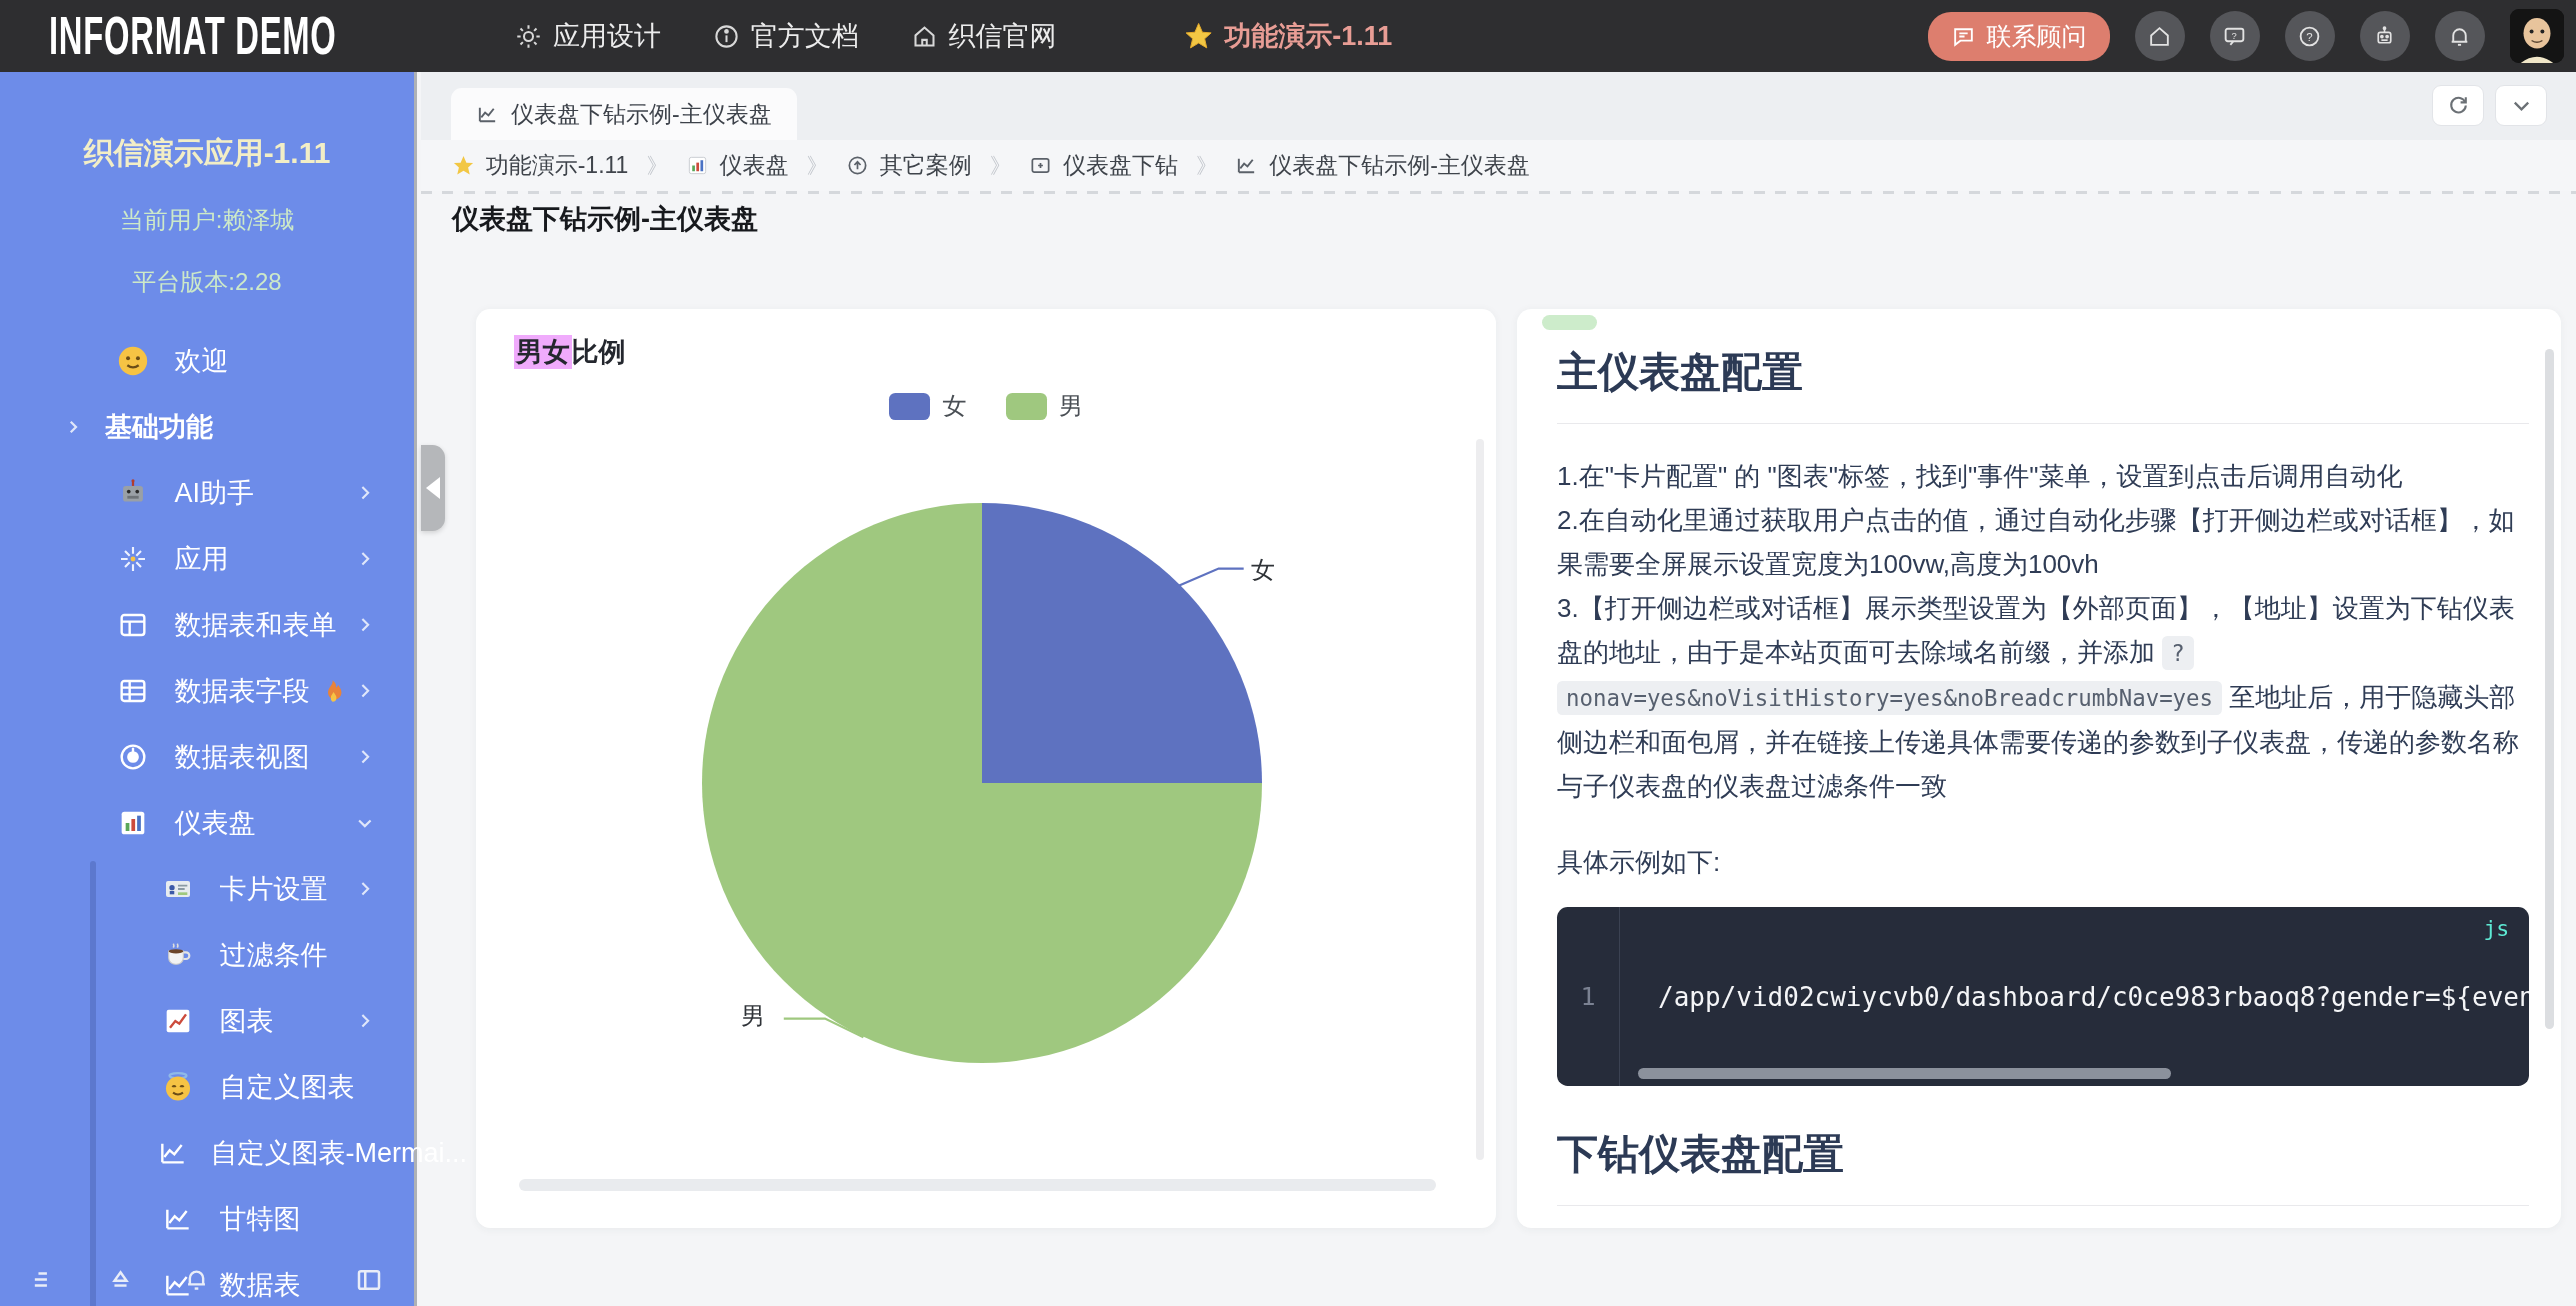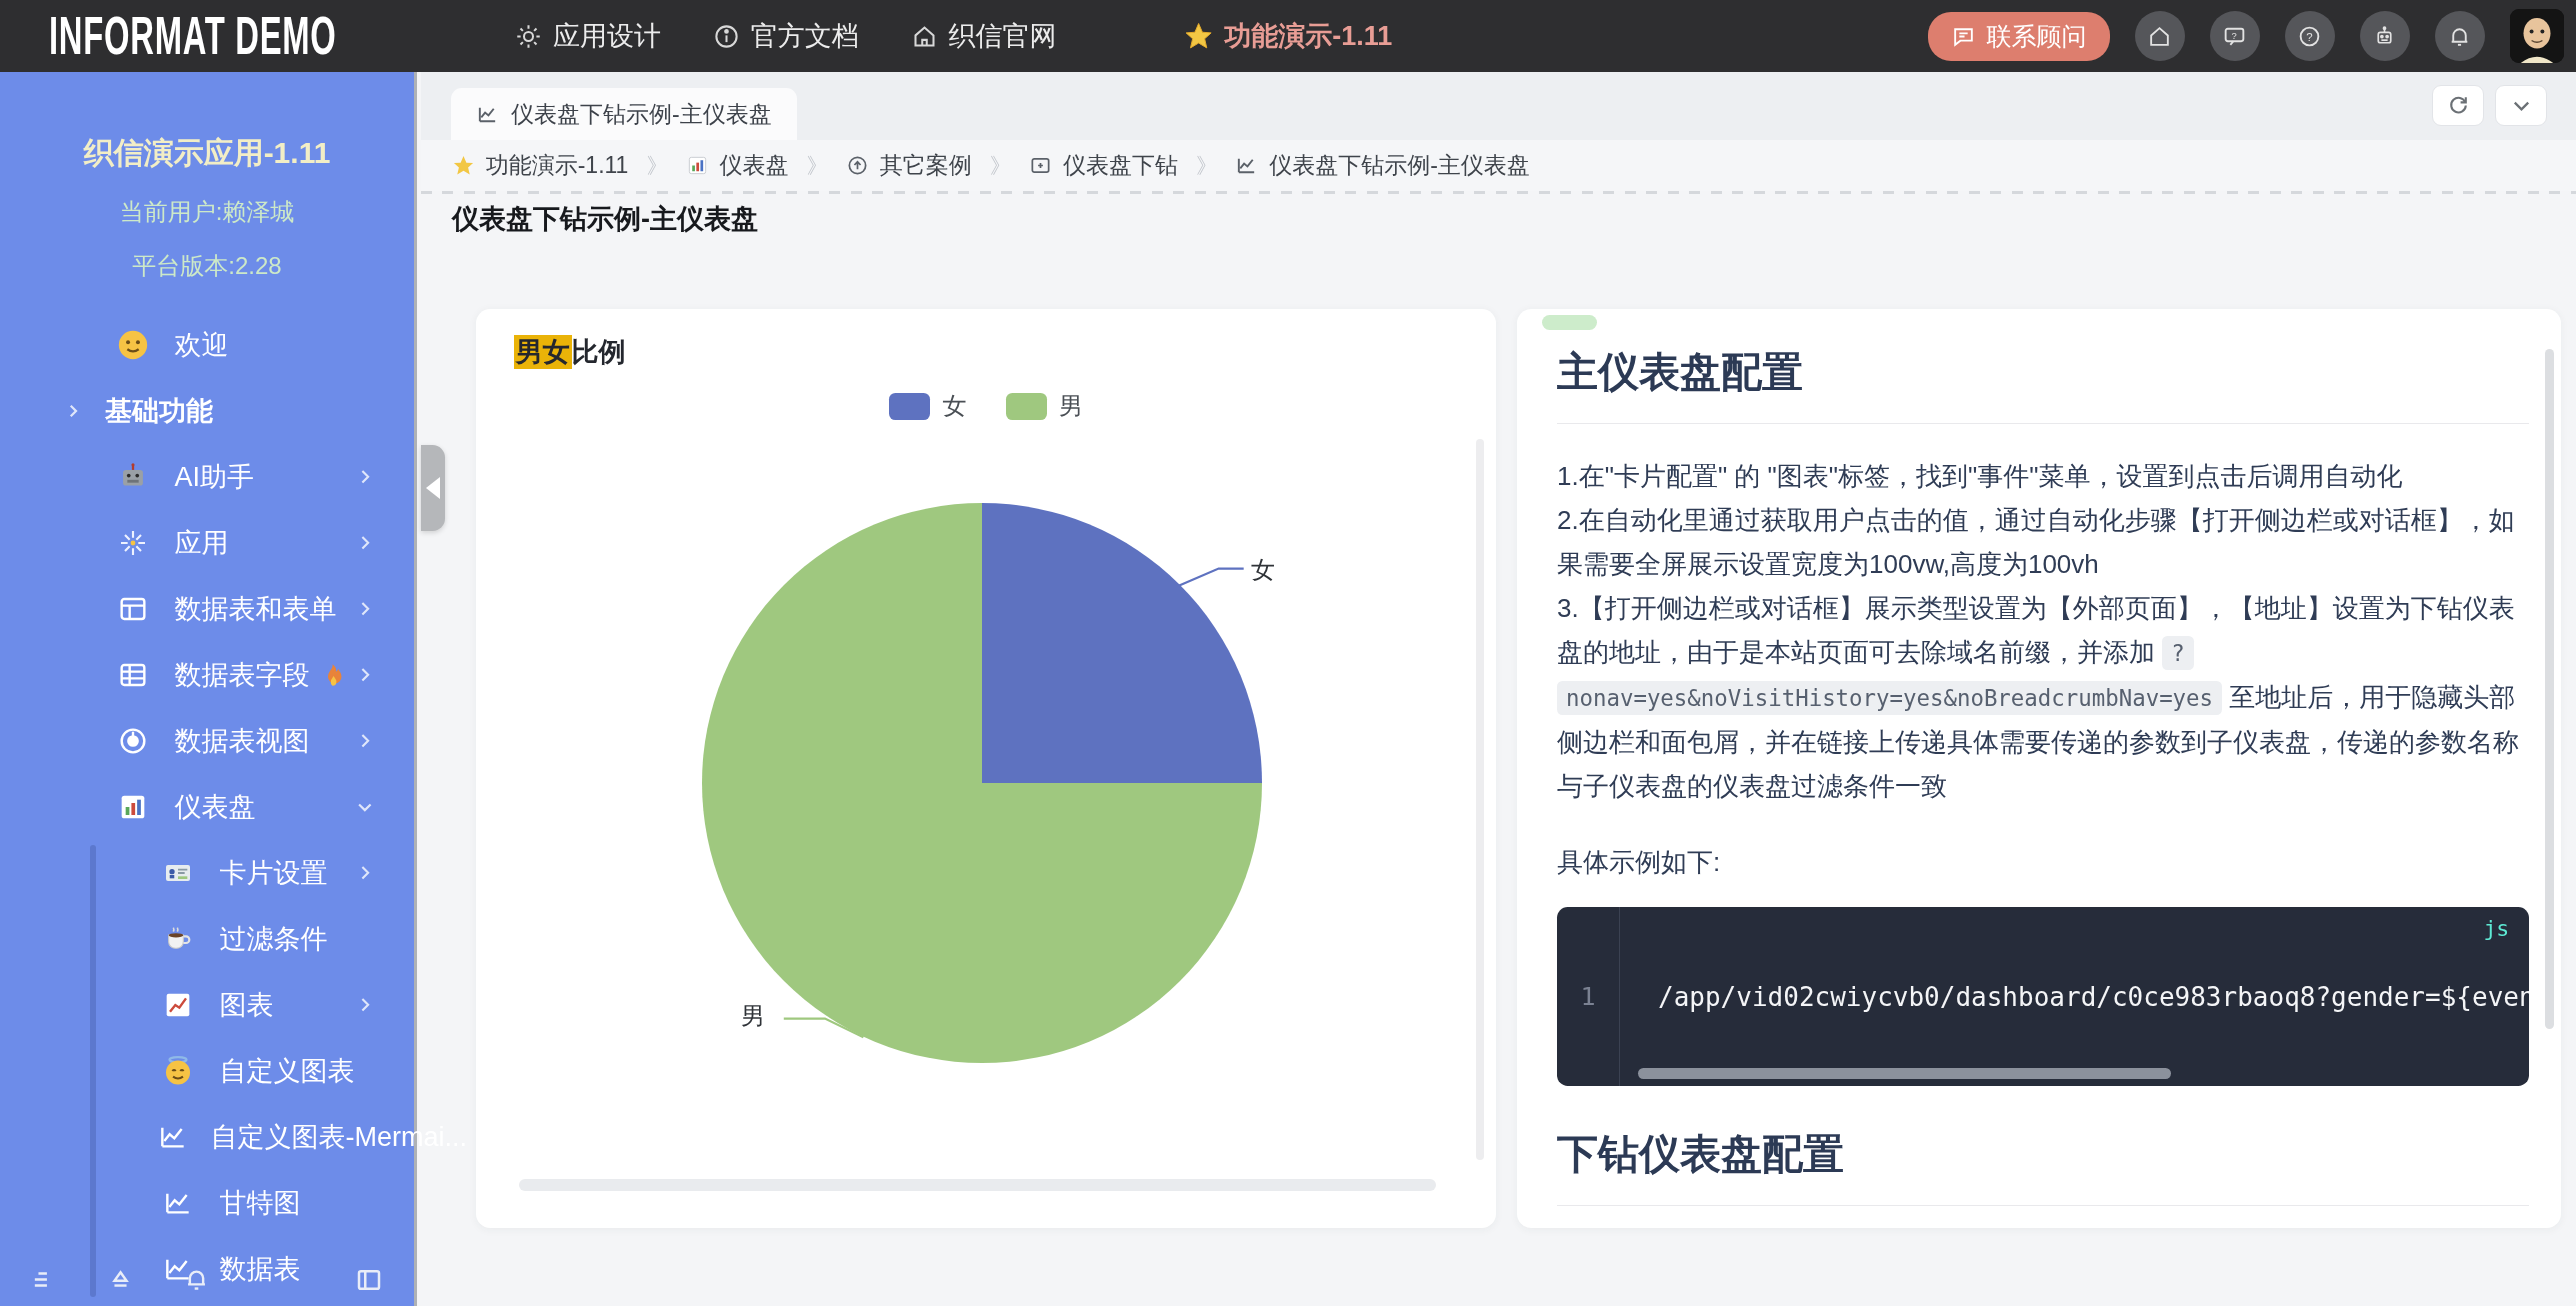--- a/index.html
+++ b/index.html
@@ -20,21 +20,21 @@
   .contact-btn { display:flex; align-items:center; gap:10.7px; background:#dd7e6e; color:#fff;
                  font-size:25px; padding:8px 23px; border-radius:23px; cursor:pointer; }
   .circle-btn { width:50px; height:50px; border-radius:50%; background:#55565a; display:flex;
                 align-items:center; justify-content:center; cursor:pointer; }
   .avatar { width:54px; height:54px; border-radius:9px; background:#141414; overflow:hidden; cursor:pointer; }
 
   
   .sidebar { position:absolute; top:72px; left:0; bottom:0; width:417px; background:#6d8ce9;
              border-right:3.6px solid #aeb1b5; z-index:20; }
   .side-title { margin-top:61px; text-align:center; color:#f2eec6; font-size:30px; font-weight:700; }
-  .side-user, .side-ver { text-align:center; color:#cde9c8; font-size:24px; margin-top:22px; }
+  .side-user, .side-ver { text-align:center; color:#cde9c8; font-size:24px; margin-top:30px; }
   .menu { margin-top:30px; }
   .menu-item { height:66px; display:flex; align-items:center; padding-left:112px; padding-right:39px; cursor:pointer; }
   .menu-item .mi-icon { width:41px; display:flex; justify-content:center; }
   .menu-item .mi-label { margin-left:21.5px; color:#ffffff; font-size:27px; white-space:nowrap; }
   .menu-item .mi-suffix { margin-left:9px; font-size:25px; }
   .menu-item .mi-chev { margin-left:auto; display:flex; }
   .group-item { height:66px; display:flex; align-items:center; padding-left:64px; cursor:pointer; }
   .group-item .g-chev { display:flex; }
   .group-item .g-label { margin-left:23px; color:#ffffff; font-size:27px; font-weight:700; }
   .submenu { position:relative; }
@@ -64,21 +64,21 @@
   .bc-sep { color:#c2c6cc; font-size:21.5px; }
   .dashes { height:2.7px; background:repeating-linear-gradient(90deg,#d5d8dc 0 10.7px,transparent 10.7px 21.5px); }
   .pagetitle { height:51px; display:flex; align-items:center; padding-left:31px; font-size:27px; font-weight:700; color:#17191d; }
   .board { position:absolute; left:0; right:0; top:173px; bottom:0; }
 
   .card { position:absolute; background:#ffffff; border-radius:14.3px; box-shadow:0 1.8px 9px rgba(40,50,60,.05); }
 
   
   .chart-card { left:55px; top:64px; width:1020px; height:919px; overflow:hidden; }
   .cc-title { position:absolute; left:38px; top:25px; font-size:27px; font-weight:700; color:#24272e; }
-  .cc-title .hl { background:#eab308; padding:1.8px 1.8px; }
+  .cc-title .hl { background:#f0abfc; padding:1.8px 1.8px; }
   .legend { position:absolute; left:0; right:0; top:81px; display:flex; justify-content:center; gap:39px; }
   .legend-item { display:flex; align-items:center; gap:12.5px; cursor:pointer; }
   .legend-swatch { width:41px; height:27px; border-radius:6.3px; }
   .legend-label { font-size:24px; color:#4a4f55; }
   .pie { position:absolute; left:226px; top:194px; width:560px; height:560px; border-radius:50%;
          background:conic-gradient(#5e72c0 0 25%, #9fc87f 25% 100%); }
   .callout-svg { position:absolute; left:0; top:0; width:1020px; height:919px; pointer-events:none; }
   .co-label { position:absolute; font-size:24px; color:#2f3338; }
   .co-right { left:775px; top:245px; }
   .co-left { left:265px; top:691px; }

